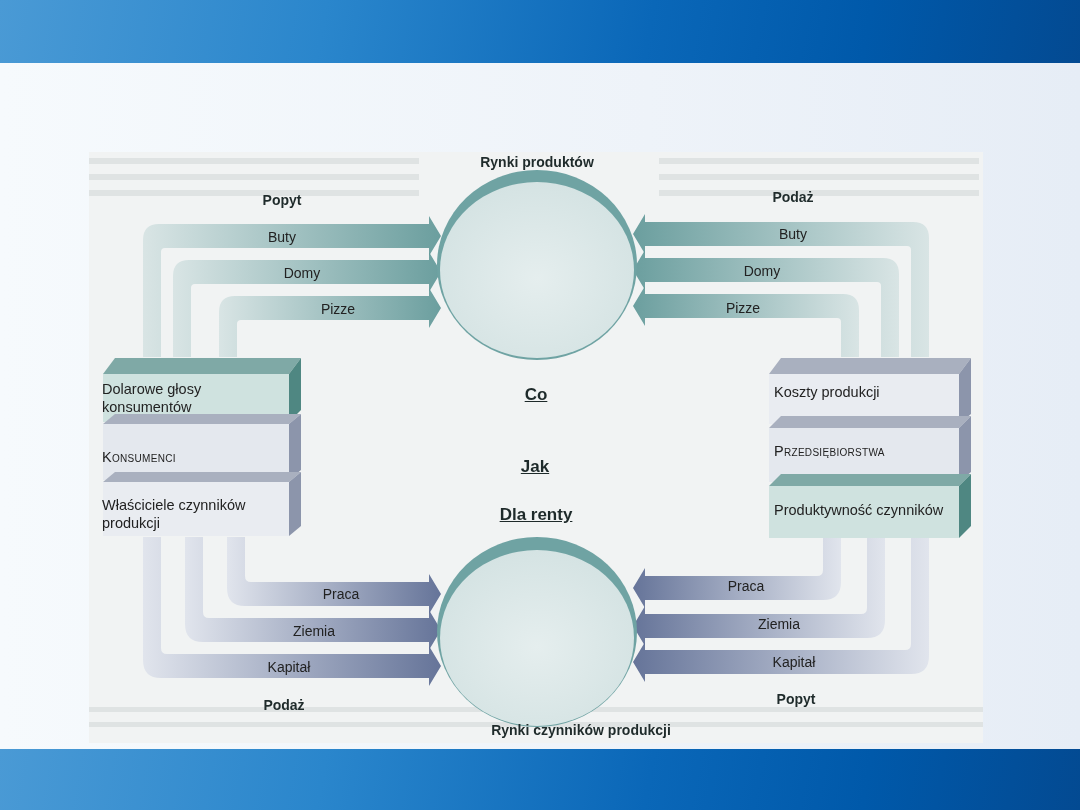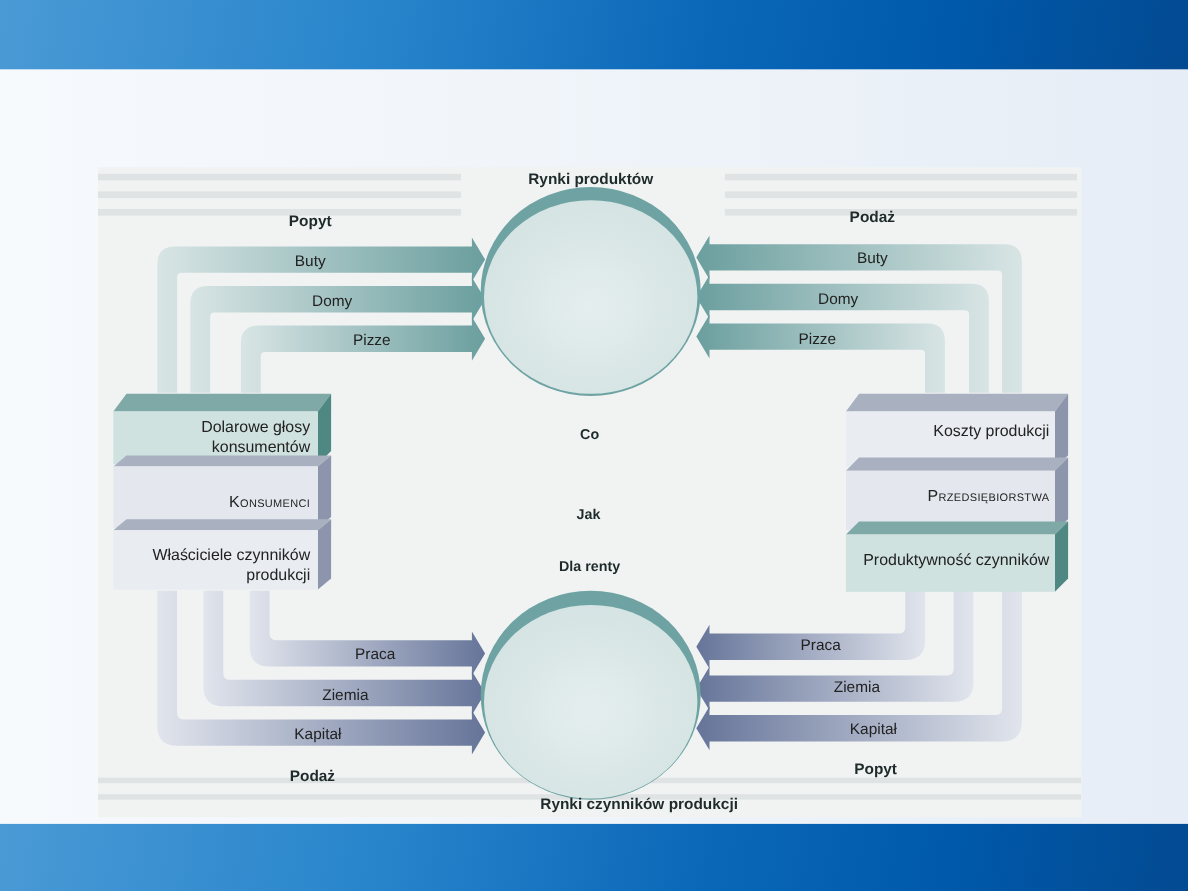--- a/index.html
+++ b/index.html
@@ -15,27 +15,27 @@
   .bar-bottom {
     position: absolute; left: 0; top: 749px; width: 1080px; height: 61px;
     background: linear-gradient(100deg, #4a9ad5 0%, #2a86cc 30%, #0a67b8 60%, #0059aa 80%, #034a92 100%);
   }
   .figure {
     position: absolute; left: 89px; top: 152px; width: 894px; height: 591px;
     background: #f1f3f3;
   }
   .figure svg { position: absolute; left: 0; top: 0; }
   .lbl {
-    position: absolute; color: #1e2a2a; text-align: right; white-space: nowrap;
+    position: absolute; color: #1e2a2a; text-align: left; white-space: nowrap;
     transform: translate(-50%, -50%);
   }
   .hdr { font-weight: bold; font-size: 14px; color: #1f2b2b; }
   .arr { font-size: 14px; color: #222; }
   .circ { font-weight: bold; font-size: 15px; line-height: 19px; color: #1e3232; white-space: normal; width: 170px; }
-  .q { font-weight: bold; font-size: 13px; color: #1e2a2a; }
+  .q { font-weight: bold; font-size: 17px; color: #1e2a2a; text-decoration: underline; }
   .box { font-size: 14.5px; line-height: 18px; color: #222; width: 180px; white-space: normal; }
   .sc { font-variant: small-caps; letter-spacing: 0.3px; }
 </style>
 </head>
 <body>
 
 <div class="bar-top"></div>
 
 <div class="figure">
   <svg width="894" height="591" viewBox="0 0 894 591">

